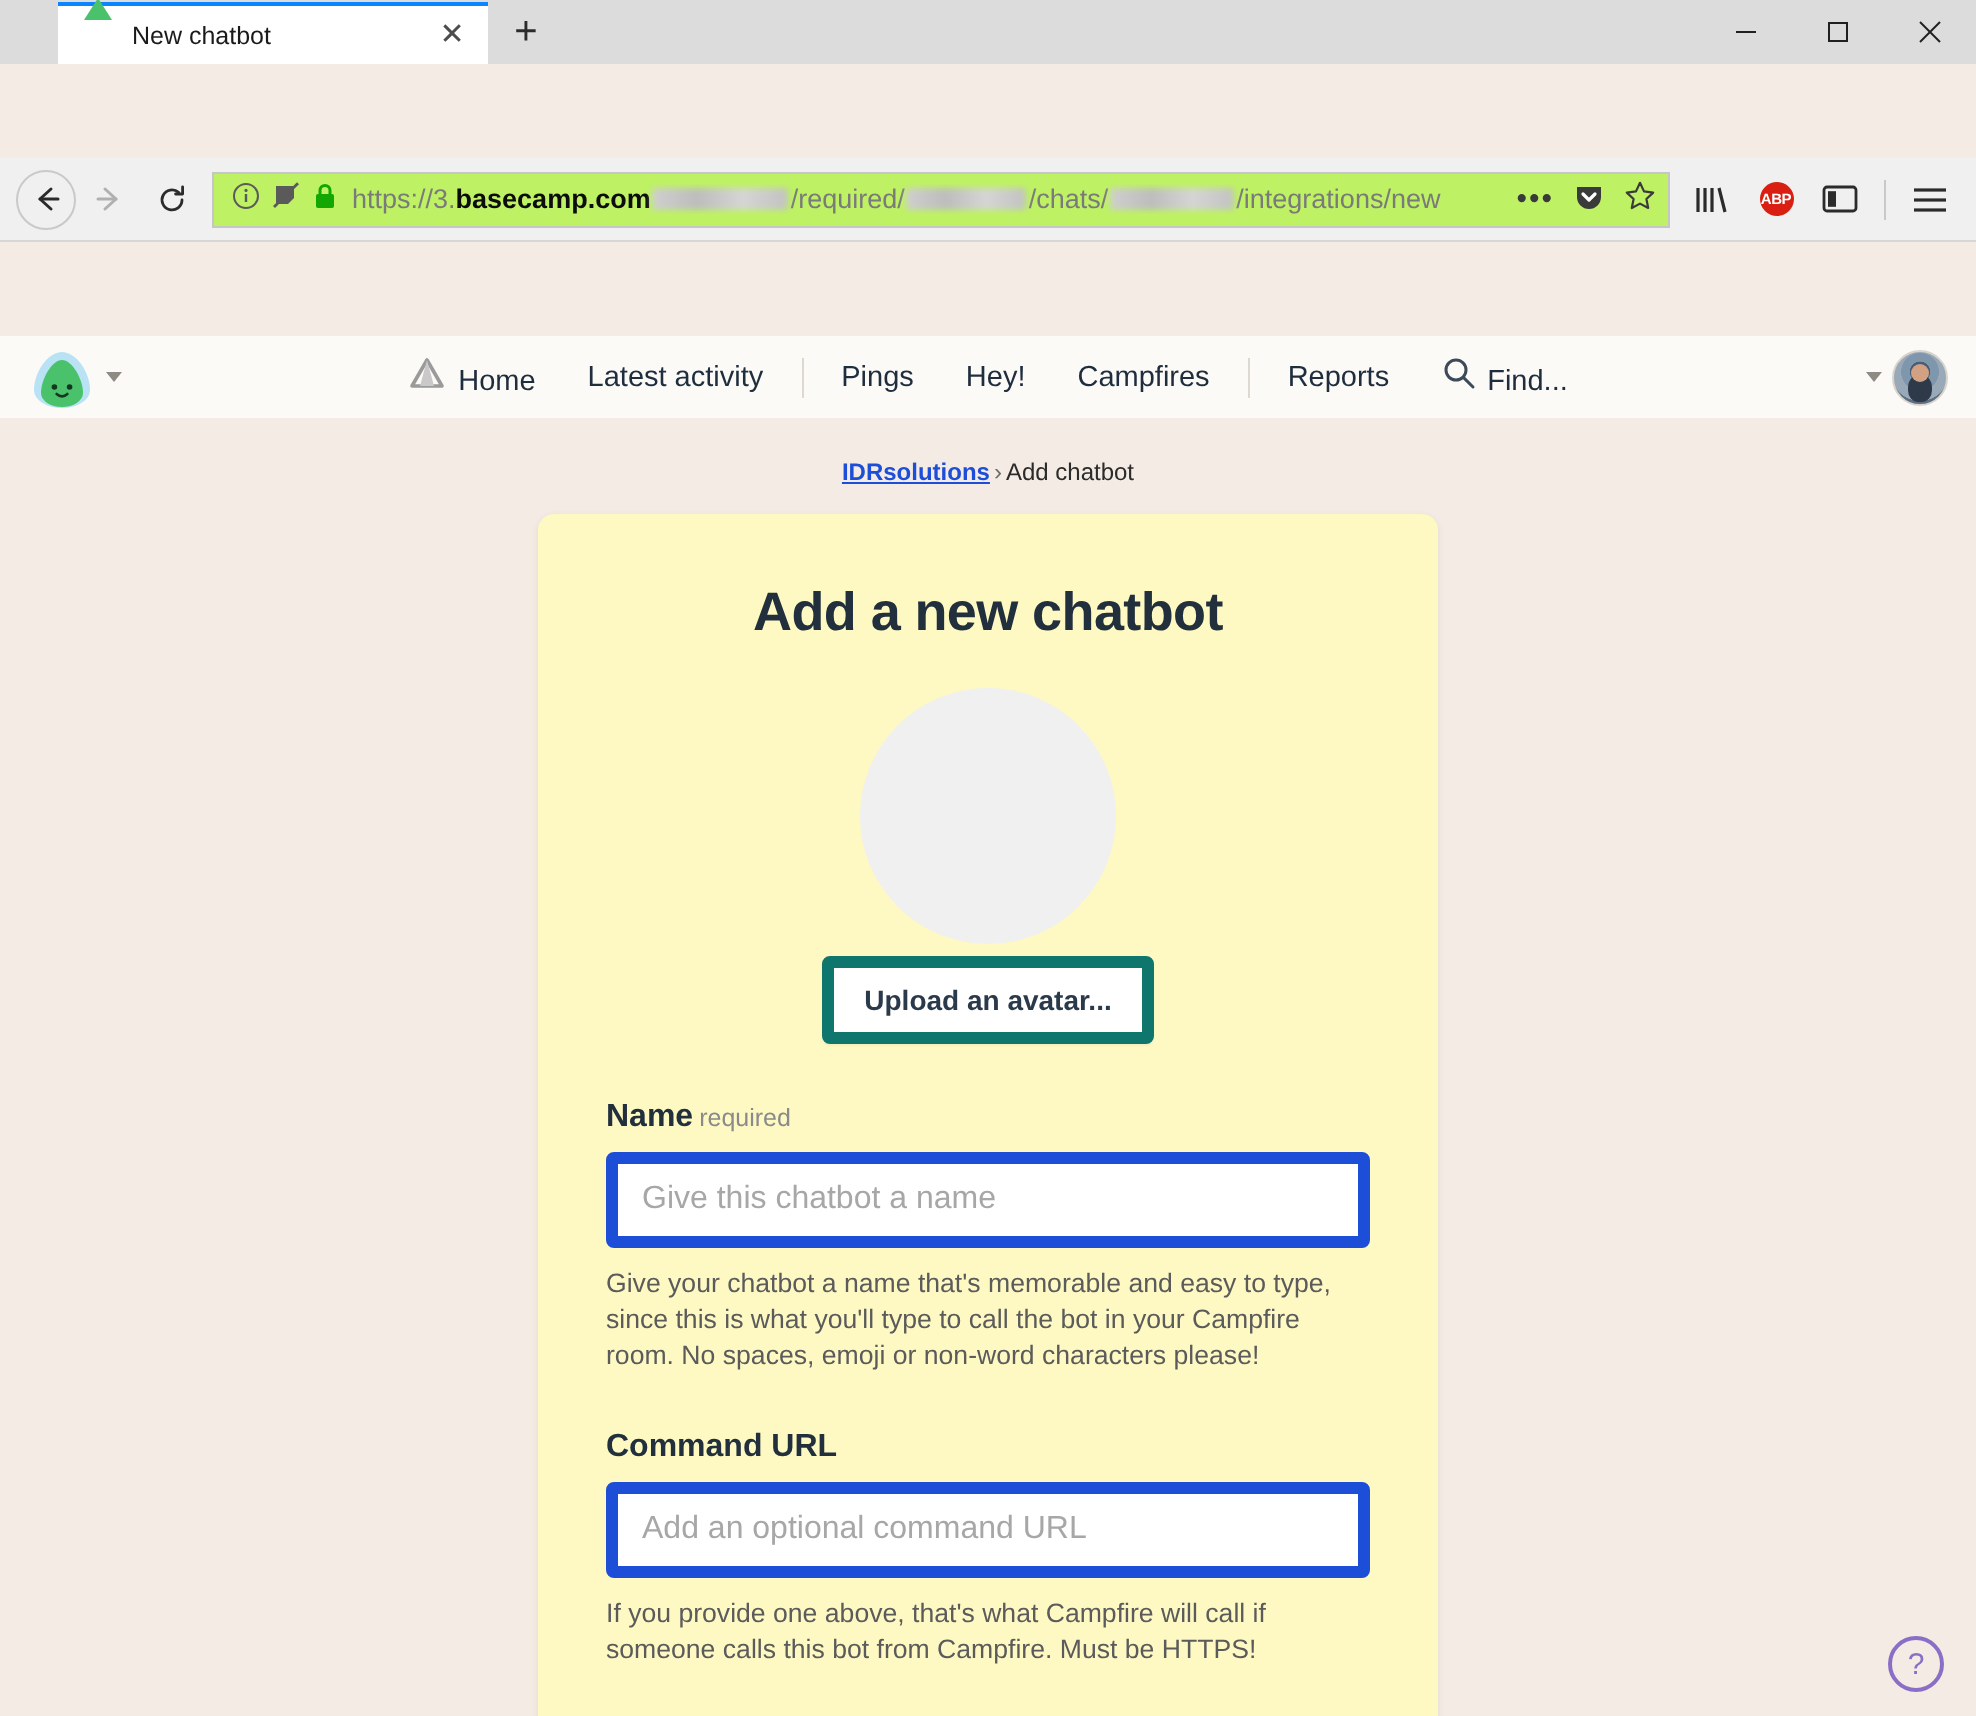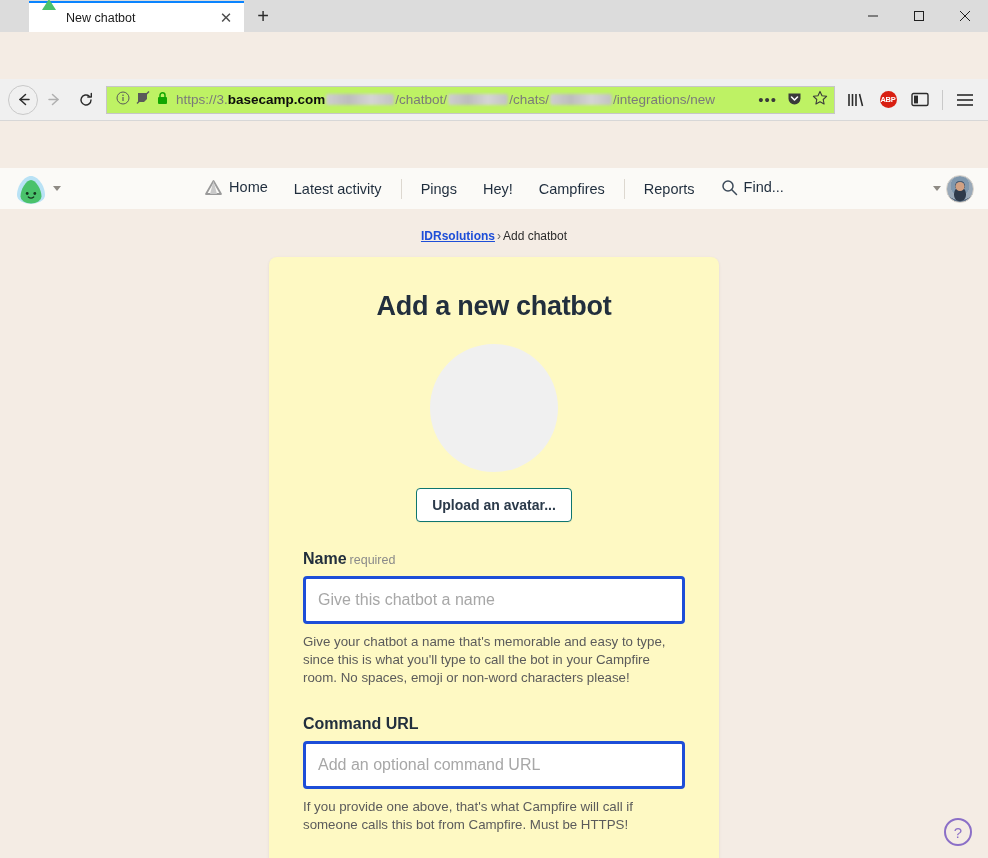--- a/index.html
+++ b/index.html
@@ -121,21 +121,21 @@
   .bc-logo svg { display:block; }
   .caret-dn { width: 0; height: 0; border-left: 4px solid transparent; border-right: 4px solid transparent; border-top: 5px solid #8e8a84; }
   .bc-links {
     position: absolute; left: 0; right: 0;
     display: flex; align-items: center; justify-content: center;
     gap: 0px; pointer-events: none;
   }
   .bc-links > * { pointer-events: auto; }
   .bc-link {
     font-size: 14.5px; color: #1f2d3d; padding: 0 13px;
-    display: flex; align-items: flex-start; gap: 6px; white-space: nowrap;
+    display: flex; align-items: flex-end; gap: 6px; white-space: nowrap;
   }
   .bc-sep { width: 1px; height: 20px; background: #ddd8d0; margin: 0 6px; }
   .bc-right { margin-left: auto; display: flex; align-items: center; gap: 5px; }
   .avatar-top {
     width: 28px; height: 28px; border-radius: 50%;
     background: radial-gradient(circle at 50% 38%, #4a5d74 0 24%, #7f97ad 25% 45%, #9aa9b8 46% 70%, #5b6e84 71% 100%);
     border: 1px solid #d9d4cc;
     overflow: hidden; position: relative;
   }
   .avatar-top::after {
@@ -168,36 +168,36 @@
     text-align: center; font-size: 27px; color: #222f3d;
     font-weight: 700; letter-spacing: -0.3px;
     margin-bottom: 22px;
   }
   .avatar-slot { display: flex; flex-direction: column; align-items: center; }
   .avatar-big {
     width: 128px; height: 128px; border-radius: 50%;
     background: #f0f0f0;
   }
   .upload-btn {
-    margin-top: 16px;
+    margin-top: 6px;
     padding: 8px 15px;
-    border: 1px solid #0f766e; border-radius: 4px;
+    border: 6px solid #0f766e; border-radius: 4px;
     background: #fff;
     font-size: 14px; font-weight: 700; color: #2b3a4a;
     box-shadow: 0 1px 1px rgba(0,0,0,0.04);
     font-family: "Liberation Sans", sans-serif;
   }
 
   .field { margin-top: 28px; }
   .field-label { font-size: 16px; font-weight: 700; color: #222f3d; }
   .field-label .req { font-size: 12.5px; font-weight: 400; color: #8a8a8a; margin-left: 3px; }
   .field-input {
     display: block; width: 100%; height: 48px;
     margin-top: 8px;
-    border: 3px solid #1d4ed8; border-radius: 4px;
+    border: 6px solid #1d4ed8; border-radius: 4px;
     padding: 0 12px;
     font-size: 16px; color: #2b2b2b;
     font-family: "Liberation Sans", sans-serif;
     background: #fff;
   }
   .field-input::placeholder { color: #a7a7a7; }
   .field-help {
     margin-top: 9px; font-size: 13.3px; line-height: 1.35;
     color: #5b5b5b;
   }
@@ -294,21 +294,21 @@
           <svg width="11" height="14" viewBox="0 0 11 14">
               <path d="M3 6 V4.2 a2.5 2.5 0 0 1 5 0 V6" fill="none" stroke="#12a702" stroke-width="1.5"></path>
               <rect x="1" y="6" width="9" height="7" rx="1" fill="#12a702"></rect>
             </svg>
         </span>
       </span>
       <span class="urltext">
         <span>https://3.</span>
           <b>basecamp.com</b>
           <span class="redact" style="width:68px"></span>
-          <span>/chatbot/</span>
+          <span>/required/</span>
           <span class="redact" style="width:60px"></span>
           <span>/chats/</span>
           <span class="redact" style="width:62px"></span>
           <span>/integrations/new</span>
       </span>
       <span class="url-right">
         <span class="dots">•••</span>
         <span>
           <svg width="15" height="15" viewBox="0 0 15 15">
               <path d="M1.5 2.5 h12 v5 a6 6 0 0 1-12 0 z" fill="#3a3a3a"></path>

